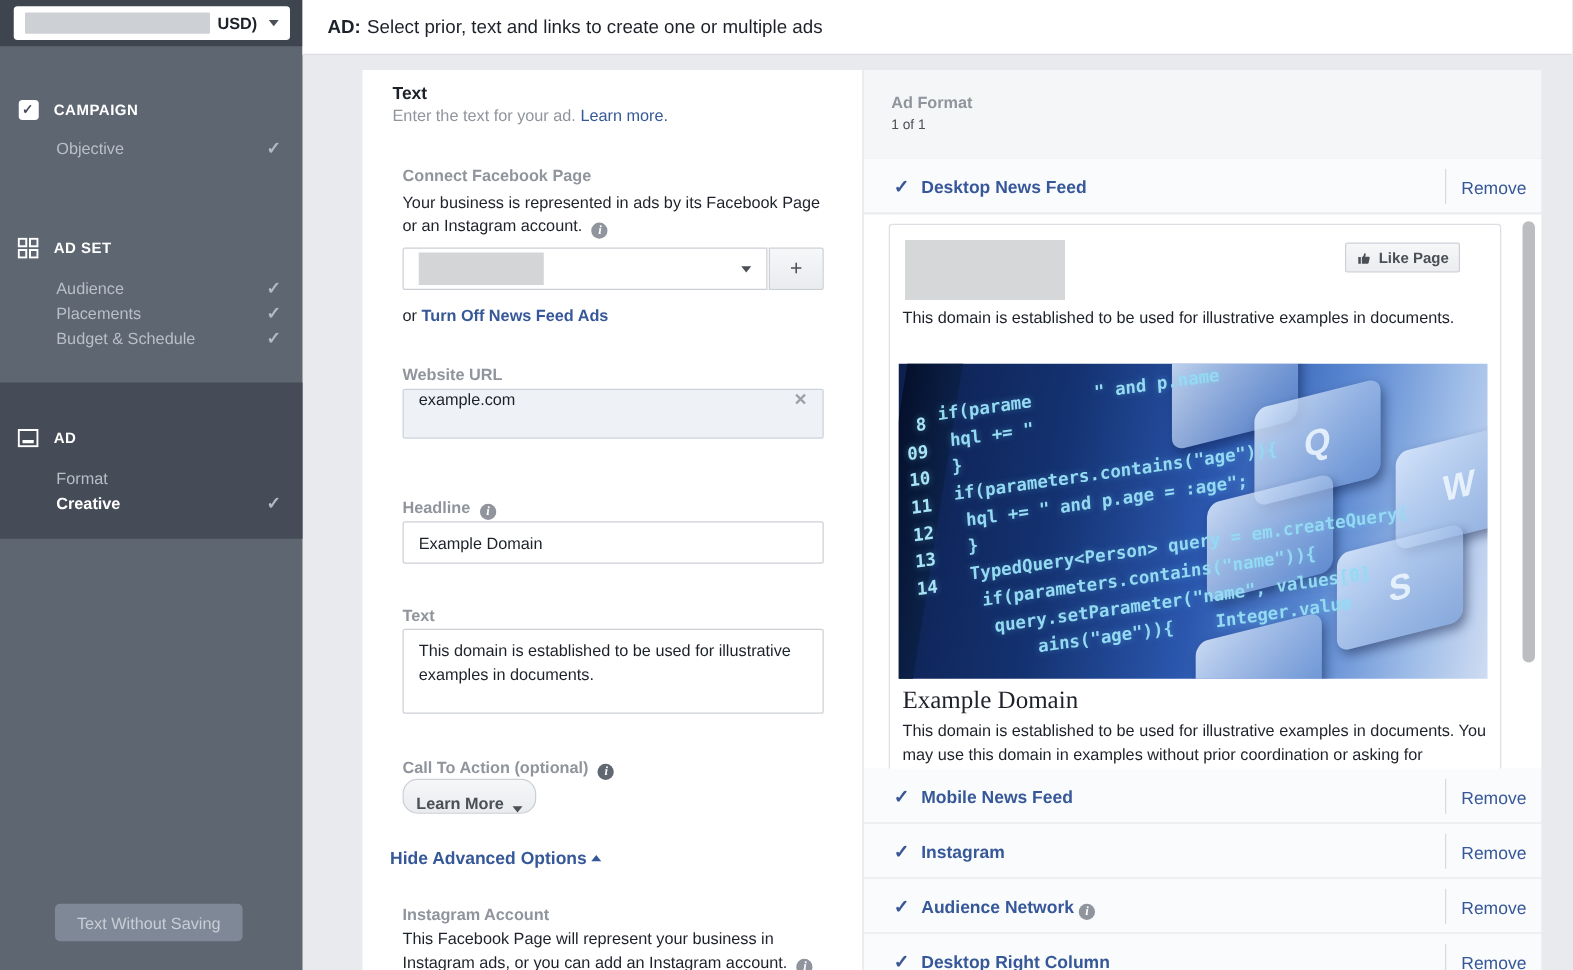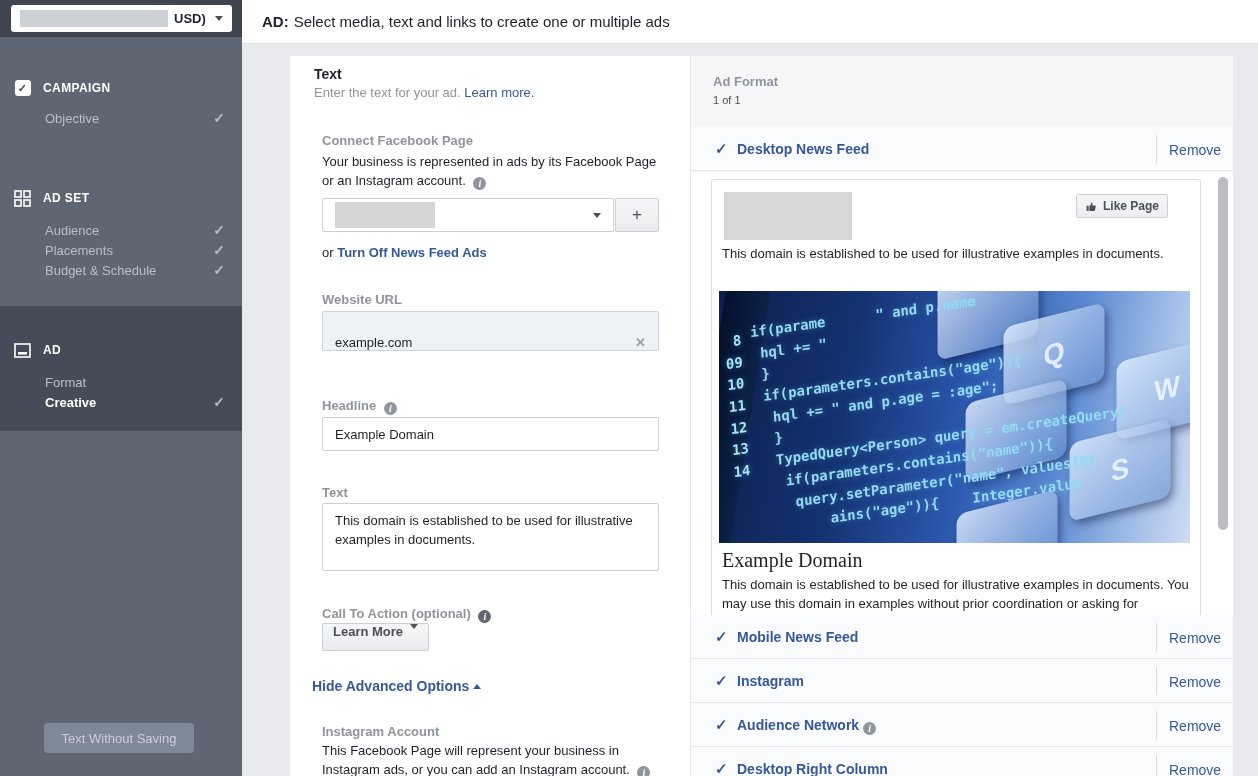--- a/index.html
+++ b/index.html
@@ -51,30 +51,30 @@
   .combo-row { left:32px; top:142px; width:337px; height:34px; display:flex; }
   .combo { width:292px; height:34px; border:1px solid #ccd0d5; border-radius:2px 0 0 2px; background:#fff;
     display:flex; align-items:center; padding:0 12px; cursor:pointer; }
   .combo-redact { width:100px; height:26px; background:#d4d5d7; }
   .combo .tri-down { margin-left:auto; }
   .plus-btn { width:44px; height:34px; margin-left:1px; border:1px solid #ccd0d5; border-radius:0 2px 2px 0;
     background:linear-gradient(#f6f7f9,#e9ebee); font-size:17px; color:#4b4f56; cursor:pointer; }
   .text-input { border:1px solid #ccd0d5; border-radius:2px; font-size:13px; color:#1d2129;
     font-family:"Liberation Sans",sans-serif; padding:0 12px; background:#fff; }
   .url-field { left:32px; top:255px; width:337px; height:40px; background:#eef1f5; border:1px solid #ccd3dc;
-    border-radius:2px; display:flex; align-items:flex-end; padding:0 12px; }
+    border-radius:2px; display:flex; align-items:flex-start; padding:0 12px; }
   .url-text { font-size:13px; color:#1d2129; }
   .url-x { margin-left:auto; color:#9aa0a6; font-size:13px; font-weight:bold; cursor:pointer; }
   .headline-input { left:32px; top:361px; width:337px; height:34px; }
   .textarea { left:32px; top:447px; width:337px; height:68px; border:1px solid #ccd0d5; border-radius:2px;
     font-size:13px; line-height:1.45; color:#1d2129; font-family:"Liberation Sans",sans-serif;
     padding:8px 12px; resize:none; width:337px; }
-  .cta-btn { left:32px; top:567px; height:28px; padding:0 10px; border:1px solid #ccd0d5; border-radius:2px;
+  .cta-btn { left:32px; top:567px; height:28px; padding:0 10px; border:1px solid #ccd0d5; border-radius:12px;
     background:linear-gradient(#f6f7f9,#e9ebee); font-size:13px; font-weight:bold; color:#4b4f56;
-    display:flex; align-items:flex-start; gap:7px; cursor:pointer; }
+    display:flex; align-items:flex-end; gap:7px; cursor:pointer; }
   .adv-toggle { left:22px; top:622px; font-size:14px; font-weight:bold; color:#365899; cursor:pointer; }
   .tri-up { width:0; height:0; border-left:4px solid transparent; border-right:4px solid transparent;
     border-bottom:5px solid #365899; display:inline-block; margin-left:4px; vertical-align:2px; }
 
   
   .preview-panel { position:absolute; left:690px; top:56px; width:543px; height:720px; background:#f5f6f7;
     overflow:hidden; border-left:1px solid #e6e8eb; }
   .p-title { position:absolute; left:22px; top:18px; font-size:13px; font-weight:bold; color:#90949c; }
   .p-count { position:absolute; left:22px; top:38px; font-size:11px; color:#4b4f56; }
   .p-hdr-line { position:absolute; left:0; top:71px; width:543px; height:0; border-top:1px solid #dddfe2; }
@@ -182,21 +182,21 @@
     </div>
     <div class="sb-row" style="top:392px">
       <span class="sb-item active">Creative</span>
       <span class="sb-check">✓</span>
     </div>
 
     <button class="close-btn">Text Without Saving</button>
   </aside>
 
   <header class="page-header">
-    <b>AD:</b><span>Select media, text and links to create one or multiple ads</span>
+    <b>AD:</b><span>Select prior, text and links to create one or multiple ads</span>
   </header>
 
   <section class="form-panel">
     <div class="fp f-title">Text</div>
     <div class="fp f-sub">
       <span>Enter the text for your ad.</span>
       <a class="blue">Learn more.</a>
     </div>
 
     <div class="fp f-label" style="left:32px;top:77px">Connect Facebook Page</div>

